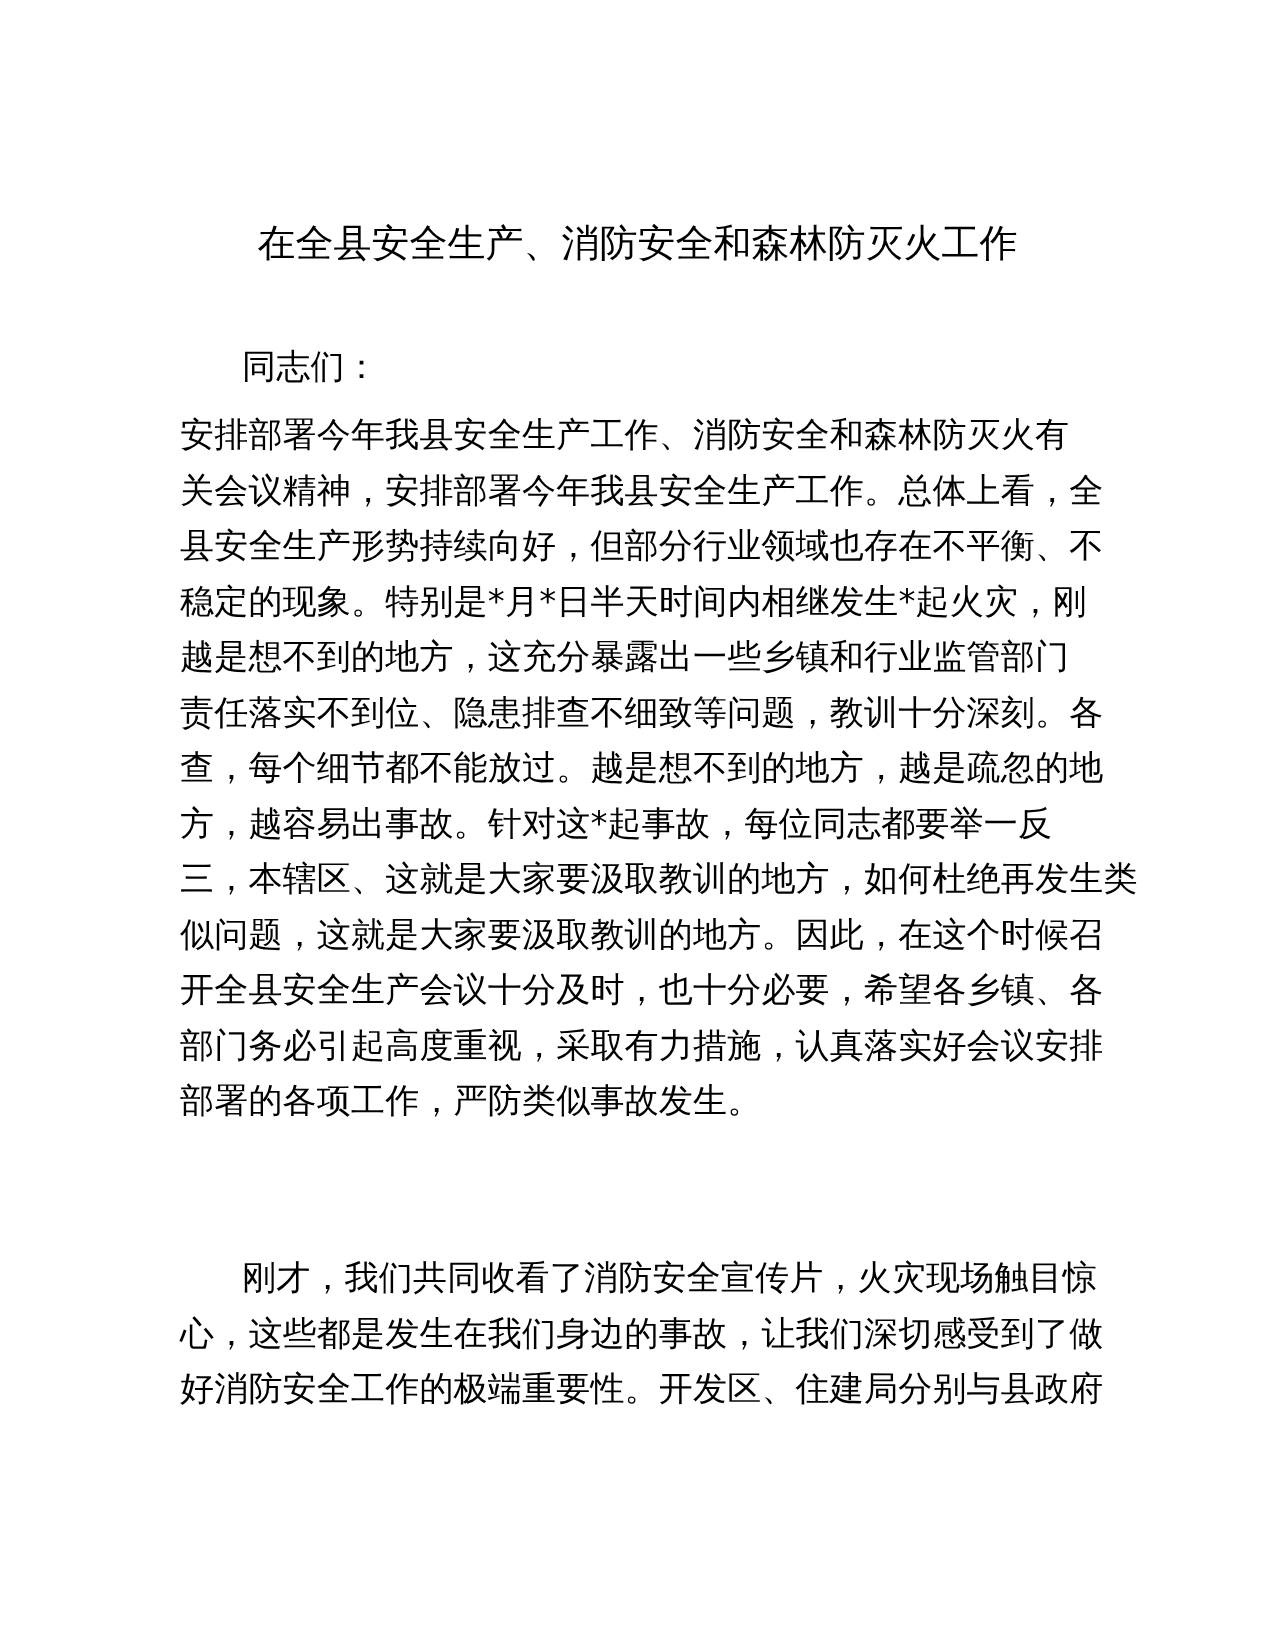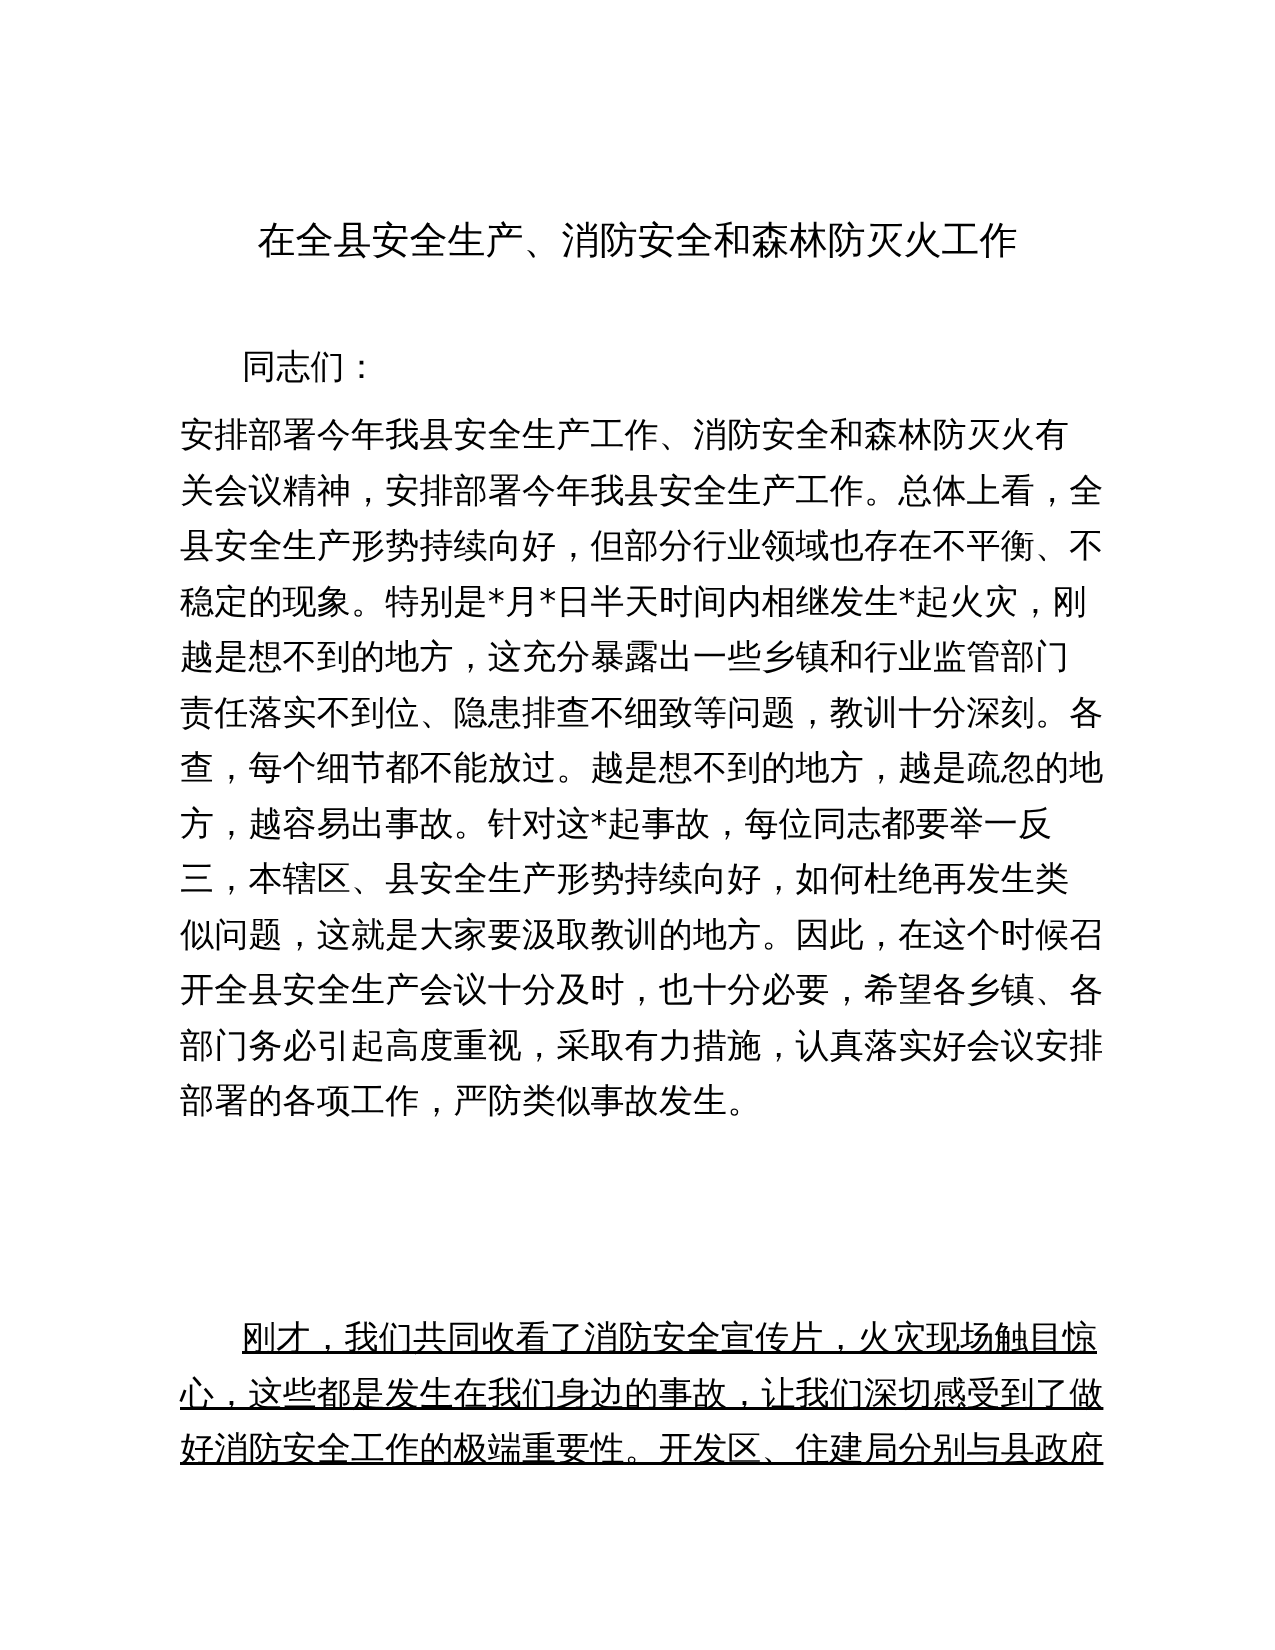--- a/index.html
+++ b/index.html
@@ -26,21 +26,20 @@
     .title {
       position: absolute;
       left: 150px;
       width: 975px;
       top: 214px;
       text-align: center;
       font-size: 38px;
       line-height: 58px;
       font-weight: normal;
       letter-spacing: 0px;
-      font-family: Liberation Mono, monospace;
     }
     .title-line {
       display: block;
       white-space: nowrap;
     }
     .body-block {
       position: absolute;
       left: 180px;
       width: 860px;
     }
@@ -55,22 +54,21 @@
     .line.indent {
       padding-left: 62px;
     }
     .salutation {
       top: 339px;
     }
     .para1 {
       top: 407px;
     }
     .para2 {
-      top: 1310px;
-      text-decoration: underline;
+      top: 1250px;
     }
   </style>
 </head>
 <body>
 
 <div class="page">
 
   <div class="title">
     <span class="title-line">在全县安全生产、消防安全和森林防灭火工作</span>
   </div>
@@ -81,21 +79,21 @@
 
   <div class="body-block para1">
     <span class="line">安排部署今年我县安全生产工作、消防安全和森林防灭火有</span>
     <span class="line">关会议精神，安排部署今年我县安全生产工作。总体上看，全</span>
     <span class="line">县安全生产形势持续向好，但部分行业领域也存在不平衡、不</span>
     <span class="line">稳定的现象。特别是*月*日半天时间内相继发生*起火灾，刚</span>
     <span class="line">越是想不到的地方，这充分暴露出一些乡镇和行业监管部门</span>
     <span class="line">责任落实不到位、隐患排查不细致等问题，教训十分深刻。各</span>
     <span class="line">查，每个细节都不能放过。越是想不到的地方，越是疏忽的地</span>
     <span class="line">方，越容易出事故。针对这*起事故，每位同志都要举一反</span>
-    <span class="line">三，本辖区、县安全生产形势持续向好，如何杜绝再发生类</span>
+    <span class="line">三，本辖区、这就是大家要汲取教训的地方，如何杜绝再发生类</span>
     <span class="line">似问题，这就是大家要汲取教训的地方。因此，在这个时候召</span>
     <span class="line">开全县安全生产会议十分及时，也十分必要，希望各乡镇、各</span>
     <span class="line">部门务必引起高度重视，采取有力措施，认真落实好会议安排</span>
     <span class="line">部署的各项工作，严防类似事故发生。</span>
   </div>
 
   <div class="body-block para2">
     <span class="line indent">刚才，我们共同收看了消防安全宣传片，火灾现场触目惊</span>
     <span class="line">心，这些都是发生在我们身边的事故，让我们深切感受到了做</span>
     <span class="line">好消防安全工作的极端重要性。开发区、住建局分别与县政府</span>

